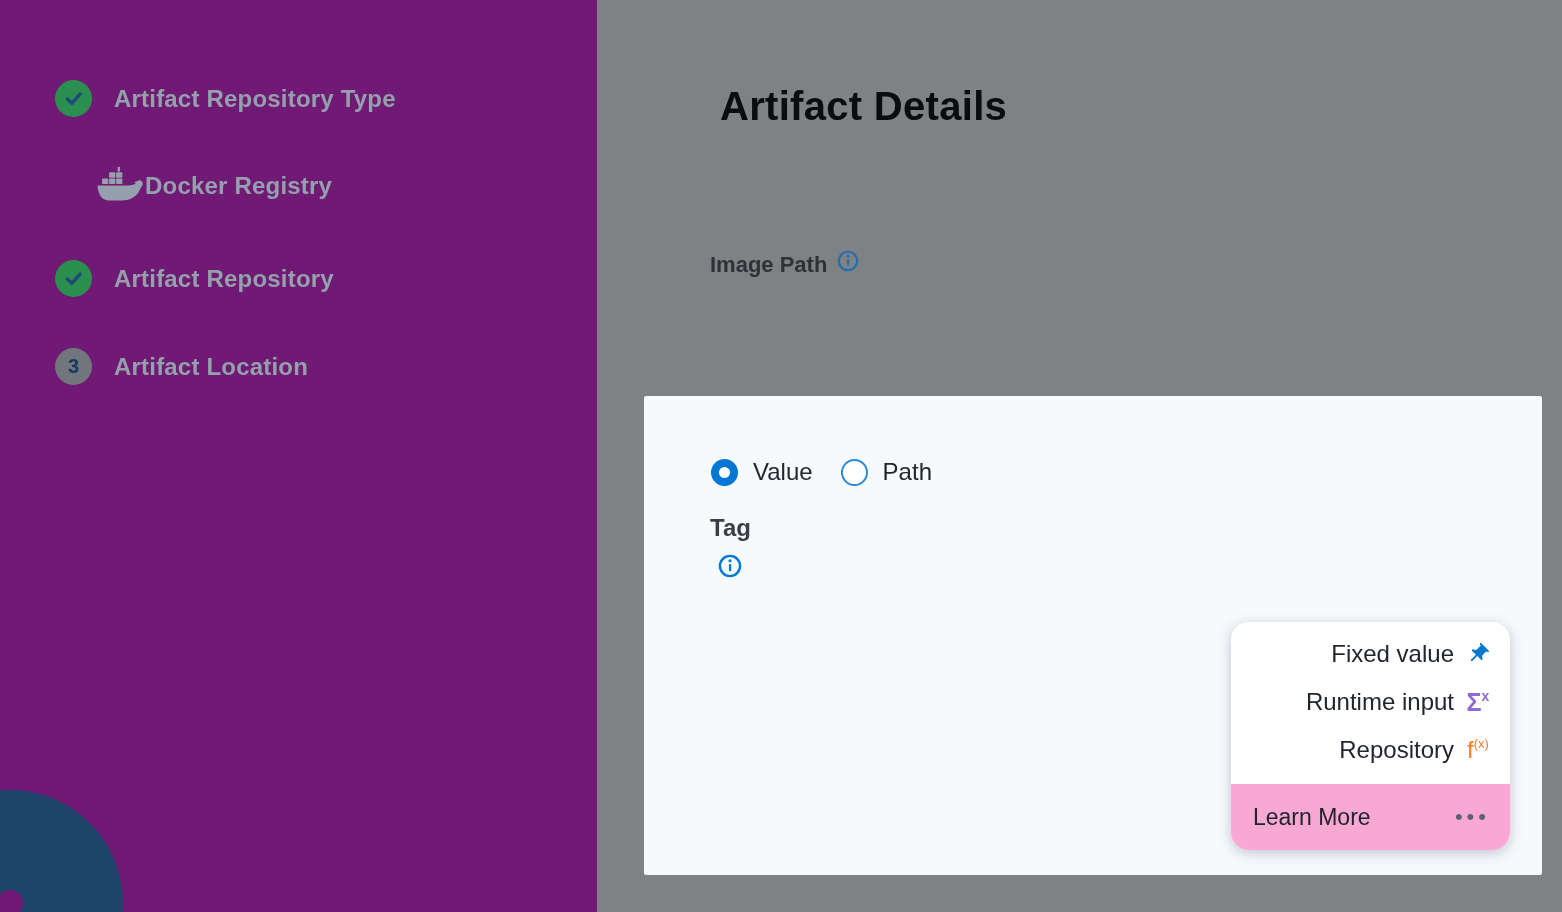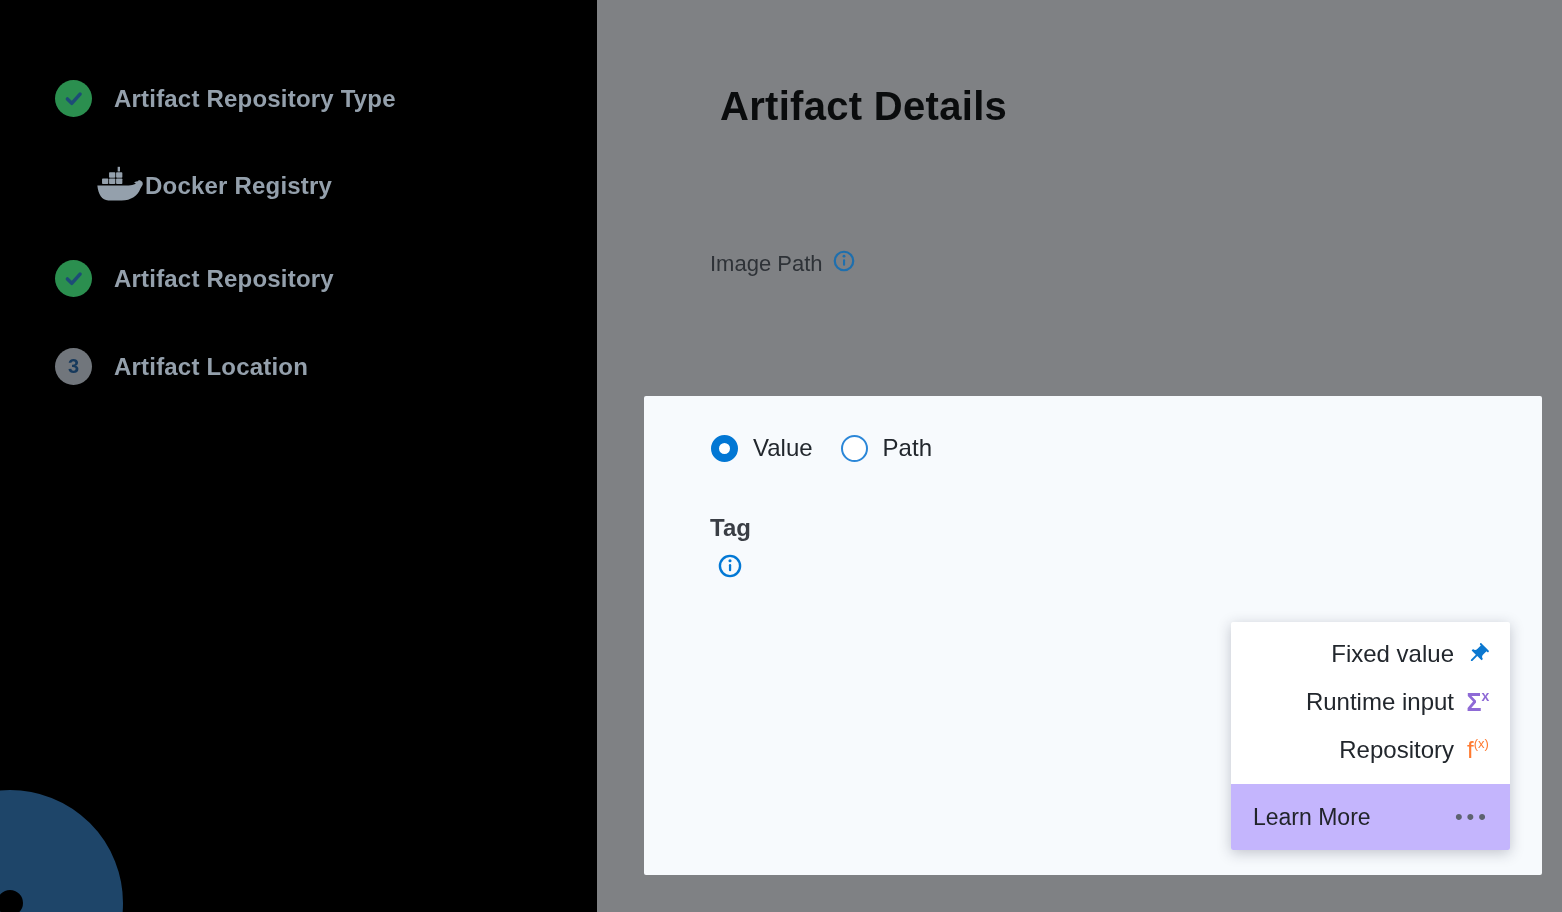--- a/index.html
+++ b/index.html
@@ -1,80 +1,80 @@
 <!DOCTYPE html>
 <html><head>
 <meta charset="utf-8">
 <style>
   * { margin:0; padding:0; box-sizing:border-box; }
   html,body { width:1562px; height:912px; overflow:hidden;
     font-family:"Liberation Sans","DejaVu Sans",sans-serif; background:#7f8184; }
 
   
   .sidebar { position:absolute; left:0; top:0; width:597px; height:912px;
-    background:#000000; overflow:hidden; z-index:2; }
+    background:#701a75; overflow:hidden; z-index:2; }
   .ring { position:absolute; left:-103px; top:790px; width:226px; height:226px;
     border:100px solid #1e4569; border-radius:50%; }
   .step { position:absolute; left:55px; display:flex; align-items:center; gap:22px; }
   .step-label { font-size:24px; font-weight:600; color:#94a0ac; letter-spacing:.2px; }
   .badge { width:37px; height:37px; border-radius:50%; flex:0 0 37px;
     display:flex; align-items:center; justify-content:center; }
   .badge.done { background:#2b8f4f; }
   .badge.num { background:#71767c; color:#16395c; font-size:20px; font-weight:700; }
   .substep { position:absolute; left:95px; display:flex; align-items:center; }
 
   
   .main { position:absolute; left:597px; top:0; width:965px; height:912px; background:#7f8184; }
   .page-title { position:absolute; left:123px; top:84px; font-size:40px; font-weight:700;
     color:#0a0c0d; letter-spacing:.3px; }
-  .field-label { display:flex; align-items:center; gap:10px;
-    font-size:22px; font-weight:400; color:#2e3237; }
+  .field-label { display:flex; align-items:flex-end; gap:10px;
+    font-size:22px; font-weight:700; color:#2e3237; }
   .ip-label { position:absolute; left:113px; top:250px; }
   .ip-row { position:absolute; left:113px; top:296px; width:800px; height:54px; display:flex; }
   .ip-input { flex:1; height:54px; background:#87898c; border:1px solid #9da0a7;
     border-radius:8px; font-size:24px; color:#1a1c1f; padding:0 18px;
     font-family:inherit; outline:none; }
   .ip-pin { width:53px; height:54px; margin-left:2px; border:1px solid #9da0a7;
     border-radius:8px; display:flex; align-items:center; justify-content:center; }
 
   
   .spotlight { position:absolute; left:644px; top:396px; width:898px; height:479px;
     background:#f7fafd; border-radius:2px; z-index:3; }
   .radio-row { position:absolute; left:67px; top:38px; display:flex; align-items:center; gap:28px; }
-  .radio-opt { display:flex; align-items:center; gap:15px; }
+  .radio-opt { display:flex; align-items:center; gap:15px;margin-top:24px; }
   .radio { width:27px; height:27px; border-radius:50%; background:#fff; }
   .radio.sel { border:8px solid #0277d4; }
   .radio.unsel { border:2px solid #2b87d8; }
   .radio-label { font-size:24px; color:#22272d; }
   .tag-label { position:absolute; left:66px; top:118px; font-size:24px; font-weight:600;
     color:#3a3e45; display:flex; align-items:center; gap:12px;flex-direction:column; }
   .tag-row { position:absolute; left:66px; top:162px; width:800px; height:60px; display:flex; }
   .tag-input-wrap { position:relative; flex:1; }
   .tag-input { width:100%; height:60px; background:#fff; border:2px solid #f23d3d;
     border-radius:8px; font-size:24px; color:#2a2e33; padding:0 60px 0 18px;
     font-family:inherit; outline:none; }
   .tag-input::placeholder { color:#9aa5b2; }
   .chevron { position:absolute; right:32px; top:22px; }
   .tag-pin { width:54px; height:60px; margin-left:-2px; background:#ddf0fb;
     border:2px solid #f23d3d; border-radius:8px;
     display:flex; align-items:center; justify-content:center; cursor:pointer; }
 
   
   .menu { position:absolute; left:1231px; top:622px; width:279px; background:#fff;
-    border-radius:2px; box-shadow:0 3px 14px rgba(31,35,60,.25); overflow:hidden; z-index:4; }
+    border-radius:18px; box-shadow:0 3px 14px rgba(31,35,60,.25); overflow:hidden; z-index:4; }
   .menu-items { padding:8px 0 10px; }
   .menu-item { height:48px; display:flex; align-items:center; justify-content:flex-end;
     padding-right:16px; cursor:pointer; }
   .menu-item-label { font-size:24px; color:#22272d; }
   .menu-icon { width:32px; display:flex; justify-content:center; margin-left:8px; }
   .sigma { color:#8e6ad6; font-size:25px; font-weight:600; }
   .sigma sup { font-size:14px; }
   .fx { color:#ff7a30; font-size:24px; }
   .fx sub { font-size:13px; }
-  .menu-footer { background:#c4b5fd; height:66px; display:flex; align-items:center;
+  .menu-footer { background:#f9a8d4; height:66px; display:flex; align-items:center;
     justify-content:space-between; padding:0 20px 0 22px; }
   .learn-more { font-size:23px; color:#21242a; cursor:pointer; }
   .dots { font-size:22px; letter-spacing:4px; color:#5d6270; cursor:pointer; line-height:1; }
 </style>
 </head>
 <body>
 
 <div class="sidebar">
   <div class="ring"></div>
 

